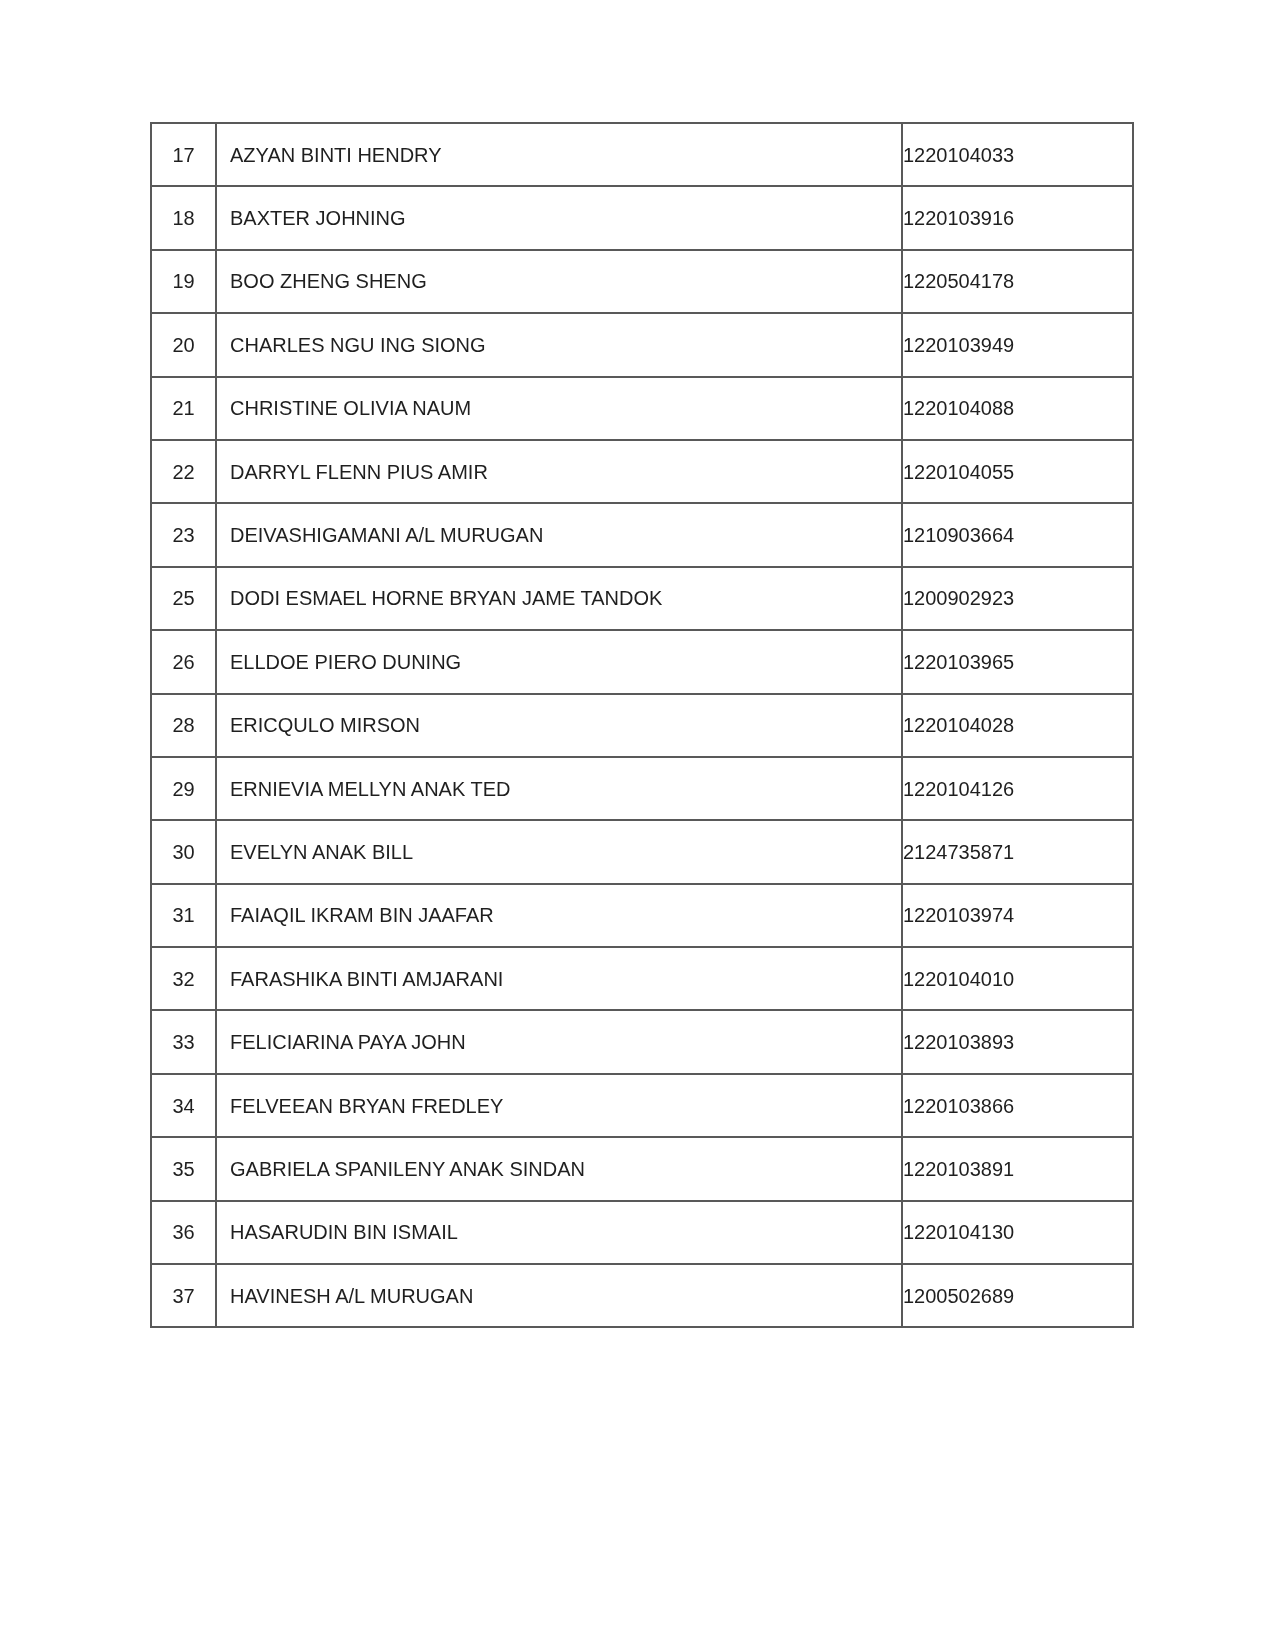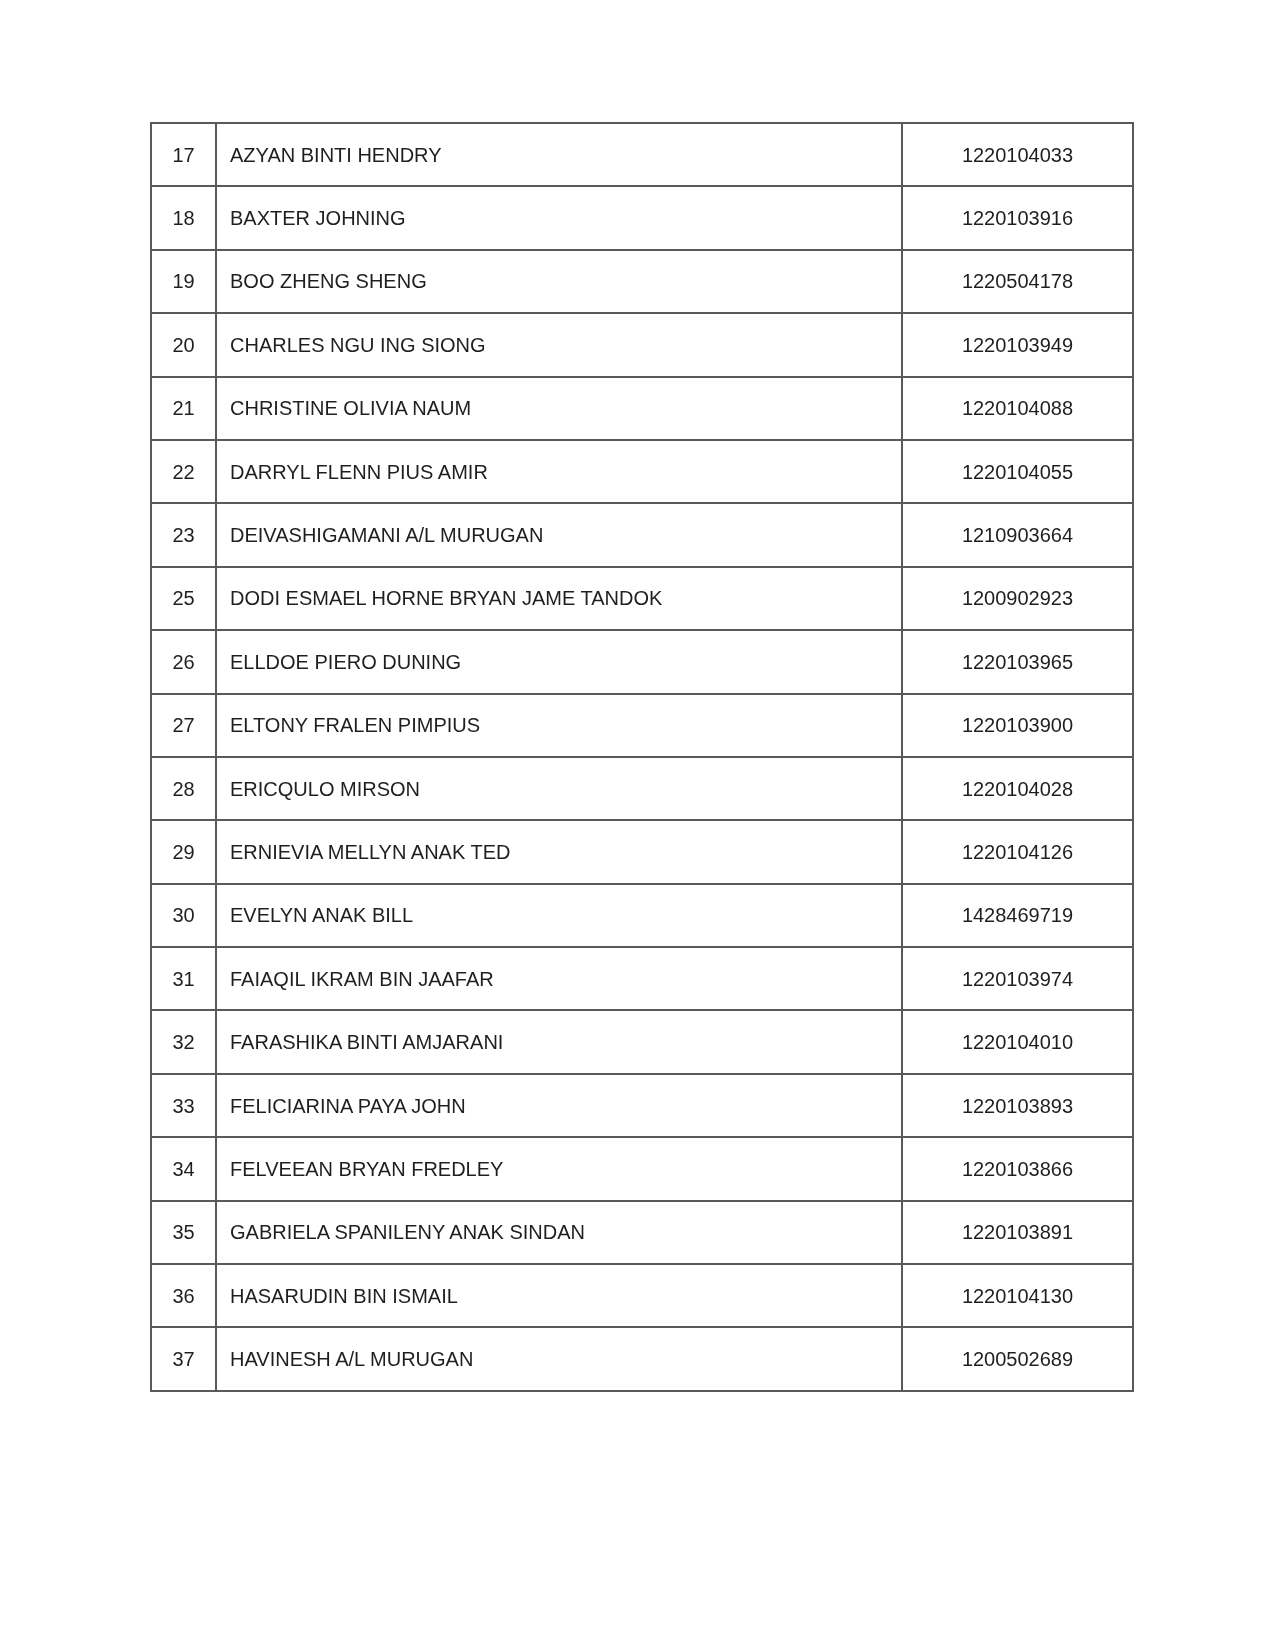--- a/index.html
+++ b/index.html
@@ -29,21 +29,21 @@
     height: 63.4px;
     font-size: 20px;
     line-height: 1.2;
     color: #1f1f1f;
     vertical-align: middle;
     overflow: hidden;
     white-space: nowrap;
   }
   td.col-no   { width: 65px;  text-align: center; }
   td.col-name { width: 686px; text-align: left; padding-left: 13px; }
-  td.col-id   { width: 231px; text-align: center; }
+  td.col-id   { width: 231px; text-align: left; }
 </style>
 </head>
 <body>
 
 <div class="page">
   <table class="roster">
     <tbody>
   <tr>
     <td class="col-no">17</td>
     <td class="col-name">AZYAN BINTI HENDRY</td>
@@ -92,42 +92,37 @@
     <td class="col-name">DODI ESMAEL HORNE BRYAN JAME TANDOK</td>
     <td class="col-id">1200902923</td>
   </tr>
 
   <tr>
     <td class="col-no">26</td>
     <td class="col-name">ELLDOE PIERO DUNING</td>
     <td class="col-id">1220103965</td>
   </tr>
 
-  <tr>
-    <td class="col-no">27</td>
-    <td class="col-name">ELTONY FRALEN PIMPIUS</td>
-    <td class="col-id">1220103900</td>
-  </tr>
 
   <tr>
     <td class="col-no">28</td>
     <td class="col-name">ERICQULO MIRSON</td>
     <td class="col-id">1220104028</td>
   </tr>
 
   <tr>
     <td class="col-no">29</td>
     <td class="col-name">ERNIEVIA MELLYN ANAK TED</td>
     <td class="col-id">1220104126</td>
   </tr>
 
   <tr>
     <td class="col-no">30</td>
     <td class="col-name">EVELYN ANAK BILL</td>
-    <td class="col-id">1428469719</td>
+    <td class="col-id">2124735871</td>
   </tr>
 
   <tr>
     <td class="col-no">31</td>
     <td class="col-name">FAIAQIL IKRAM BIN JAAFAR</td>
     <td class="col-id">1220103974</td>
   </tr>
 
   <tr>
     <td class="col-no">32</td>

